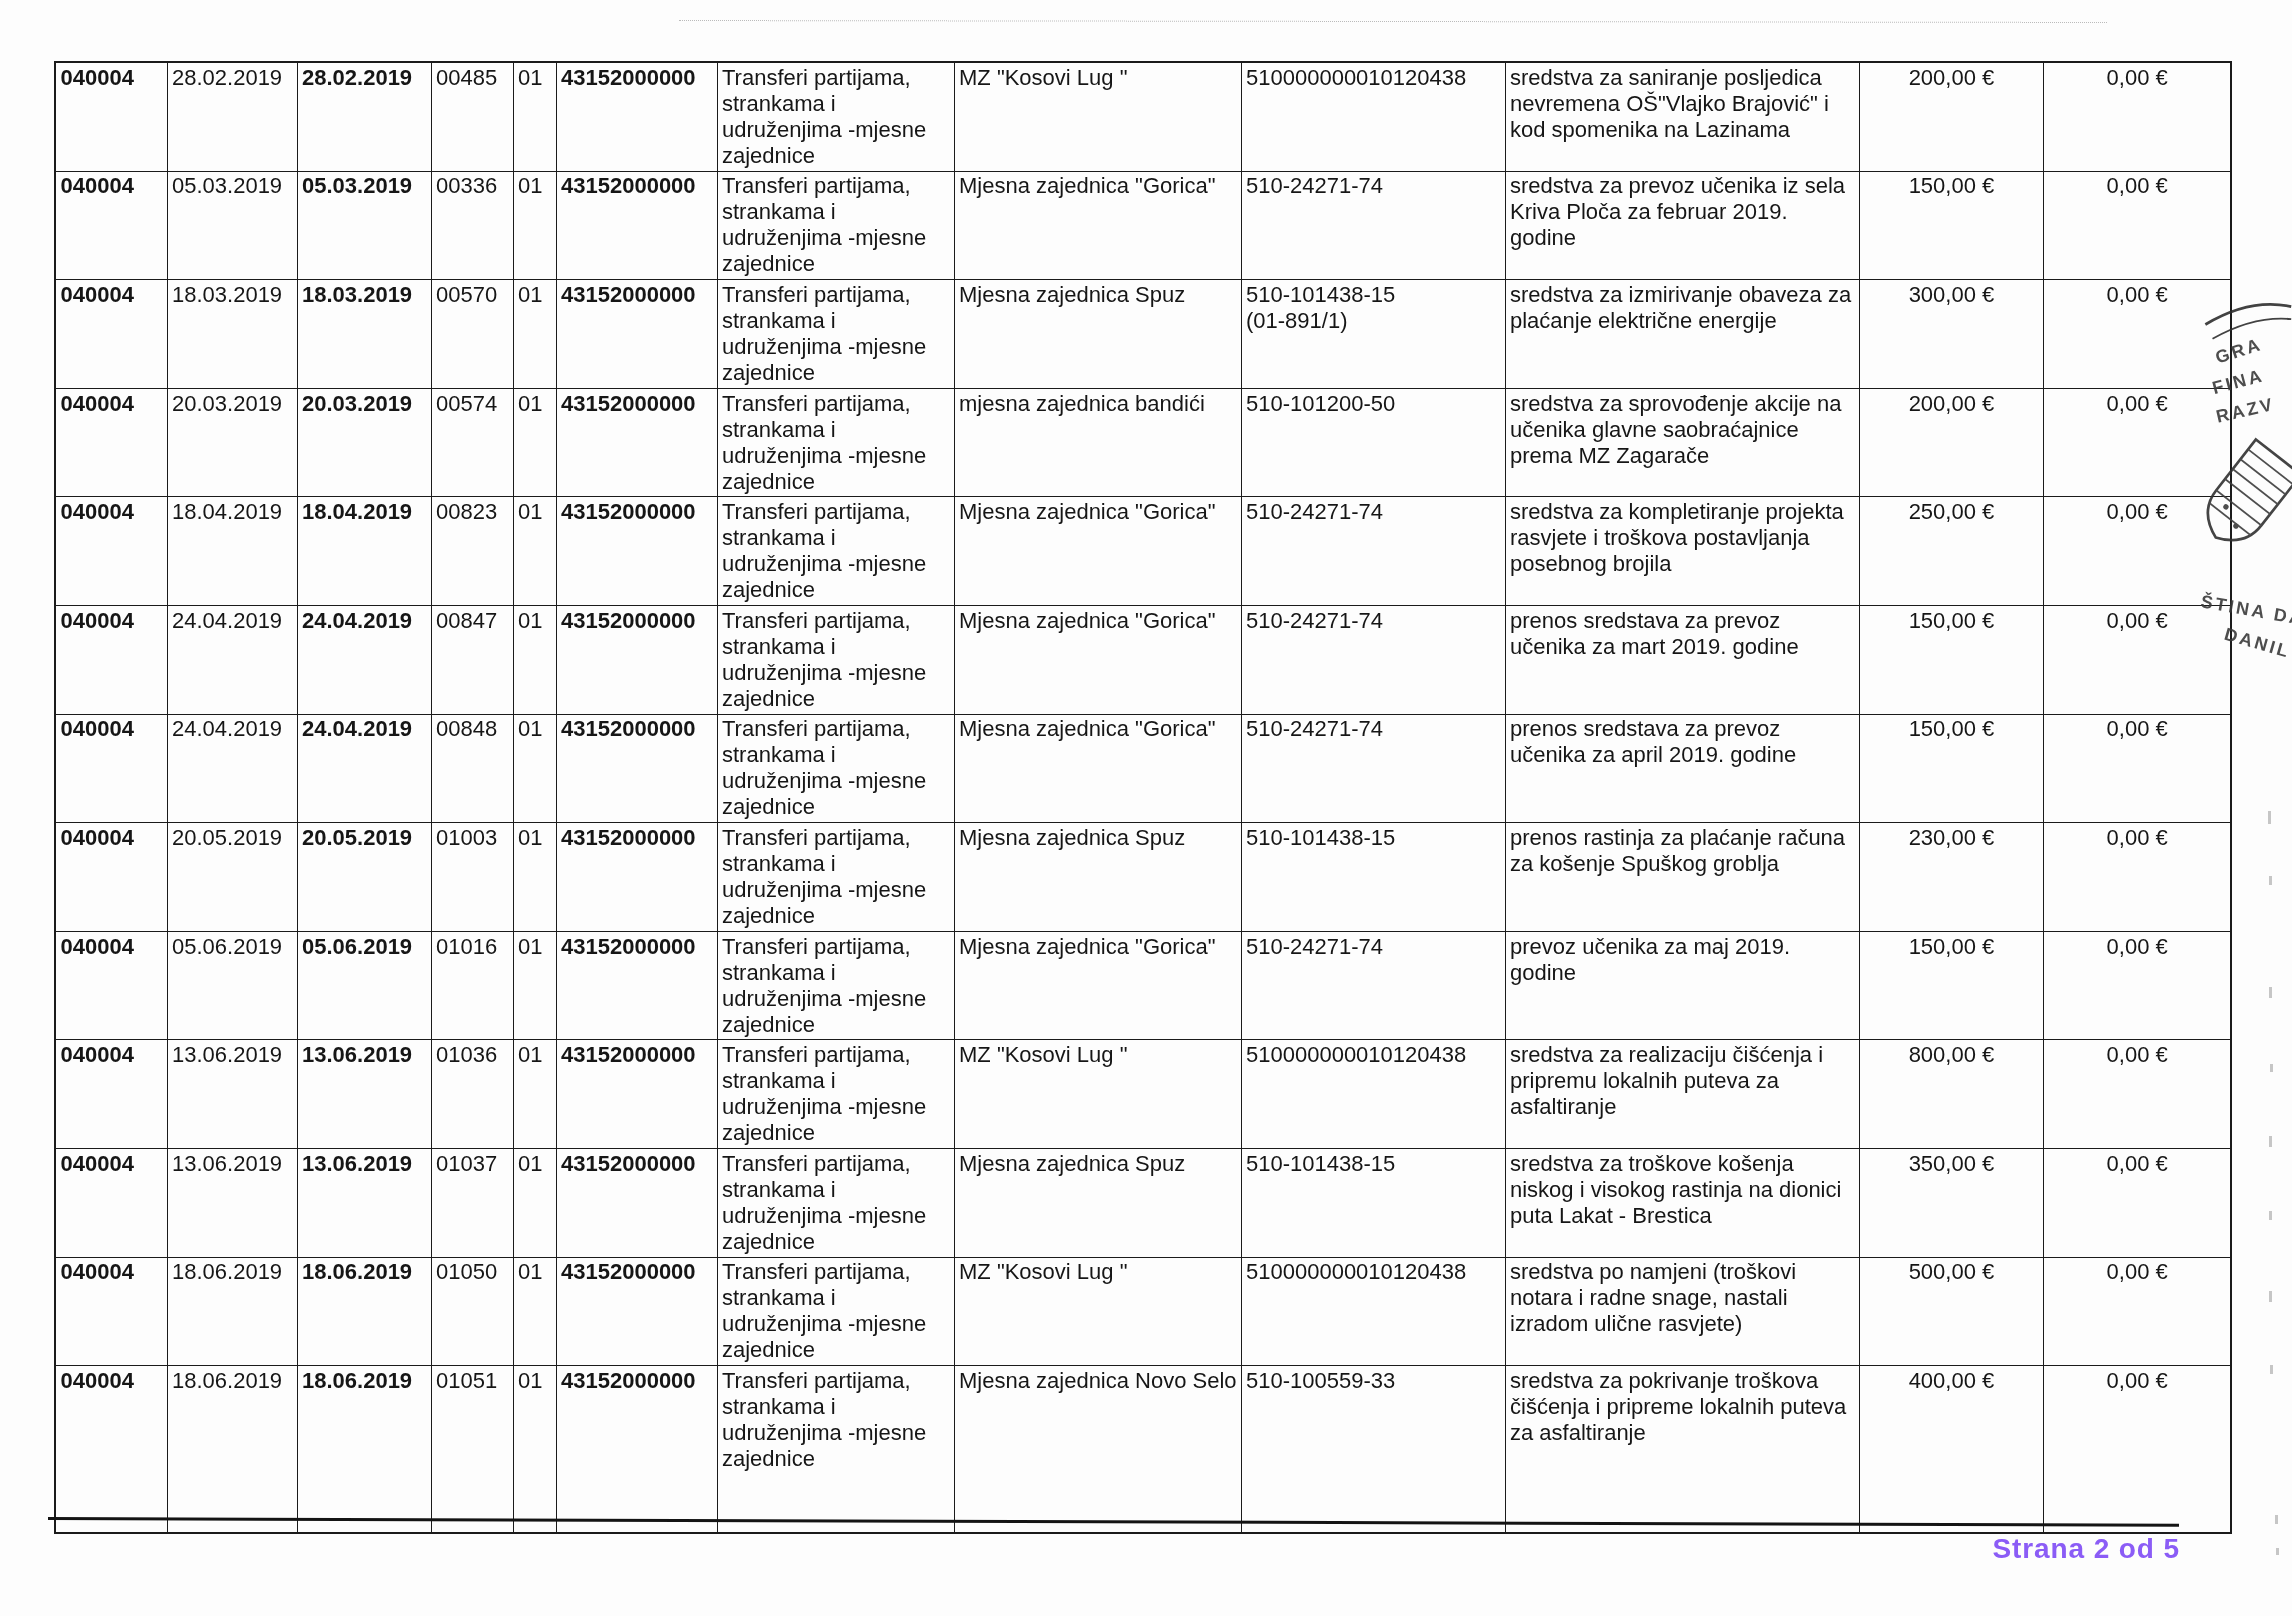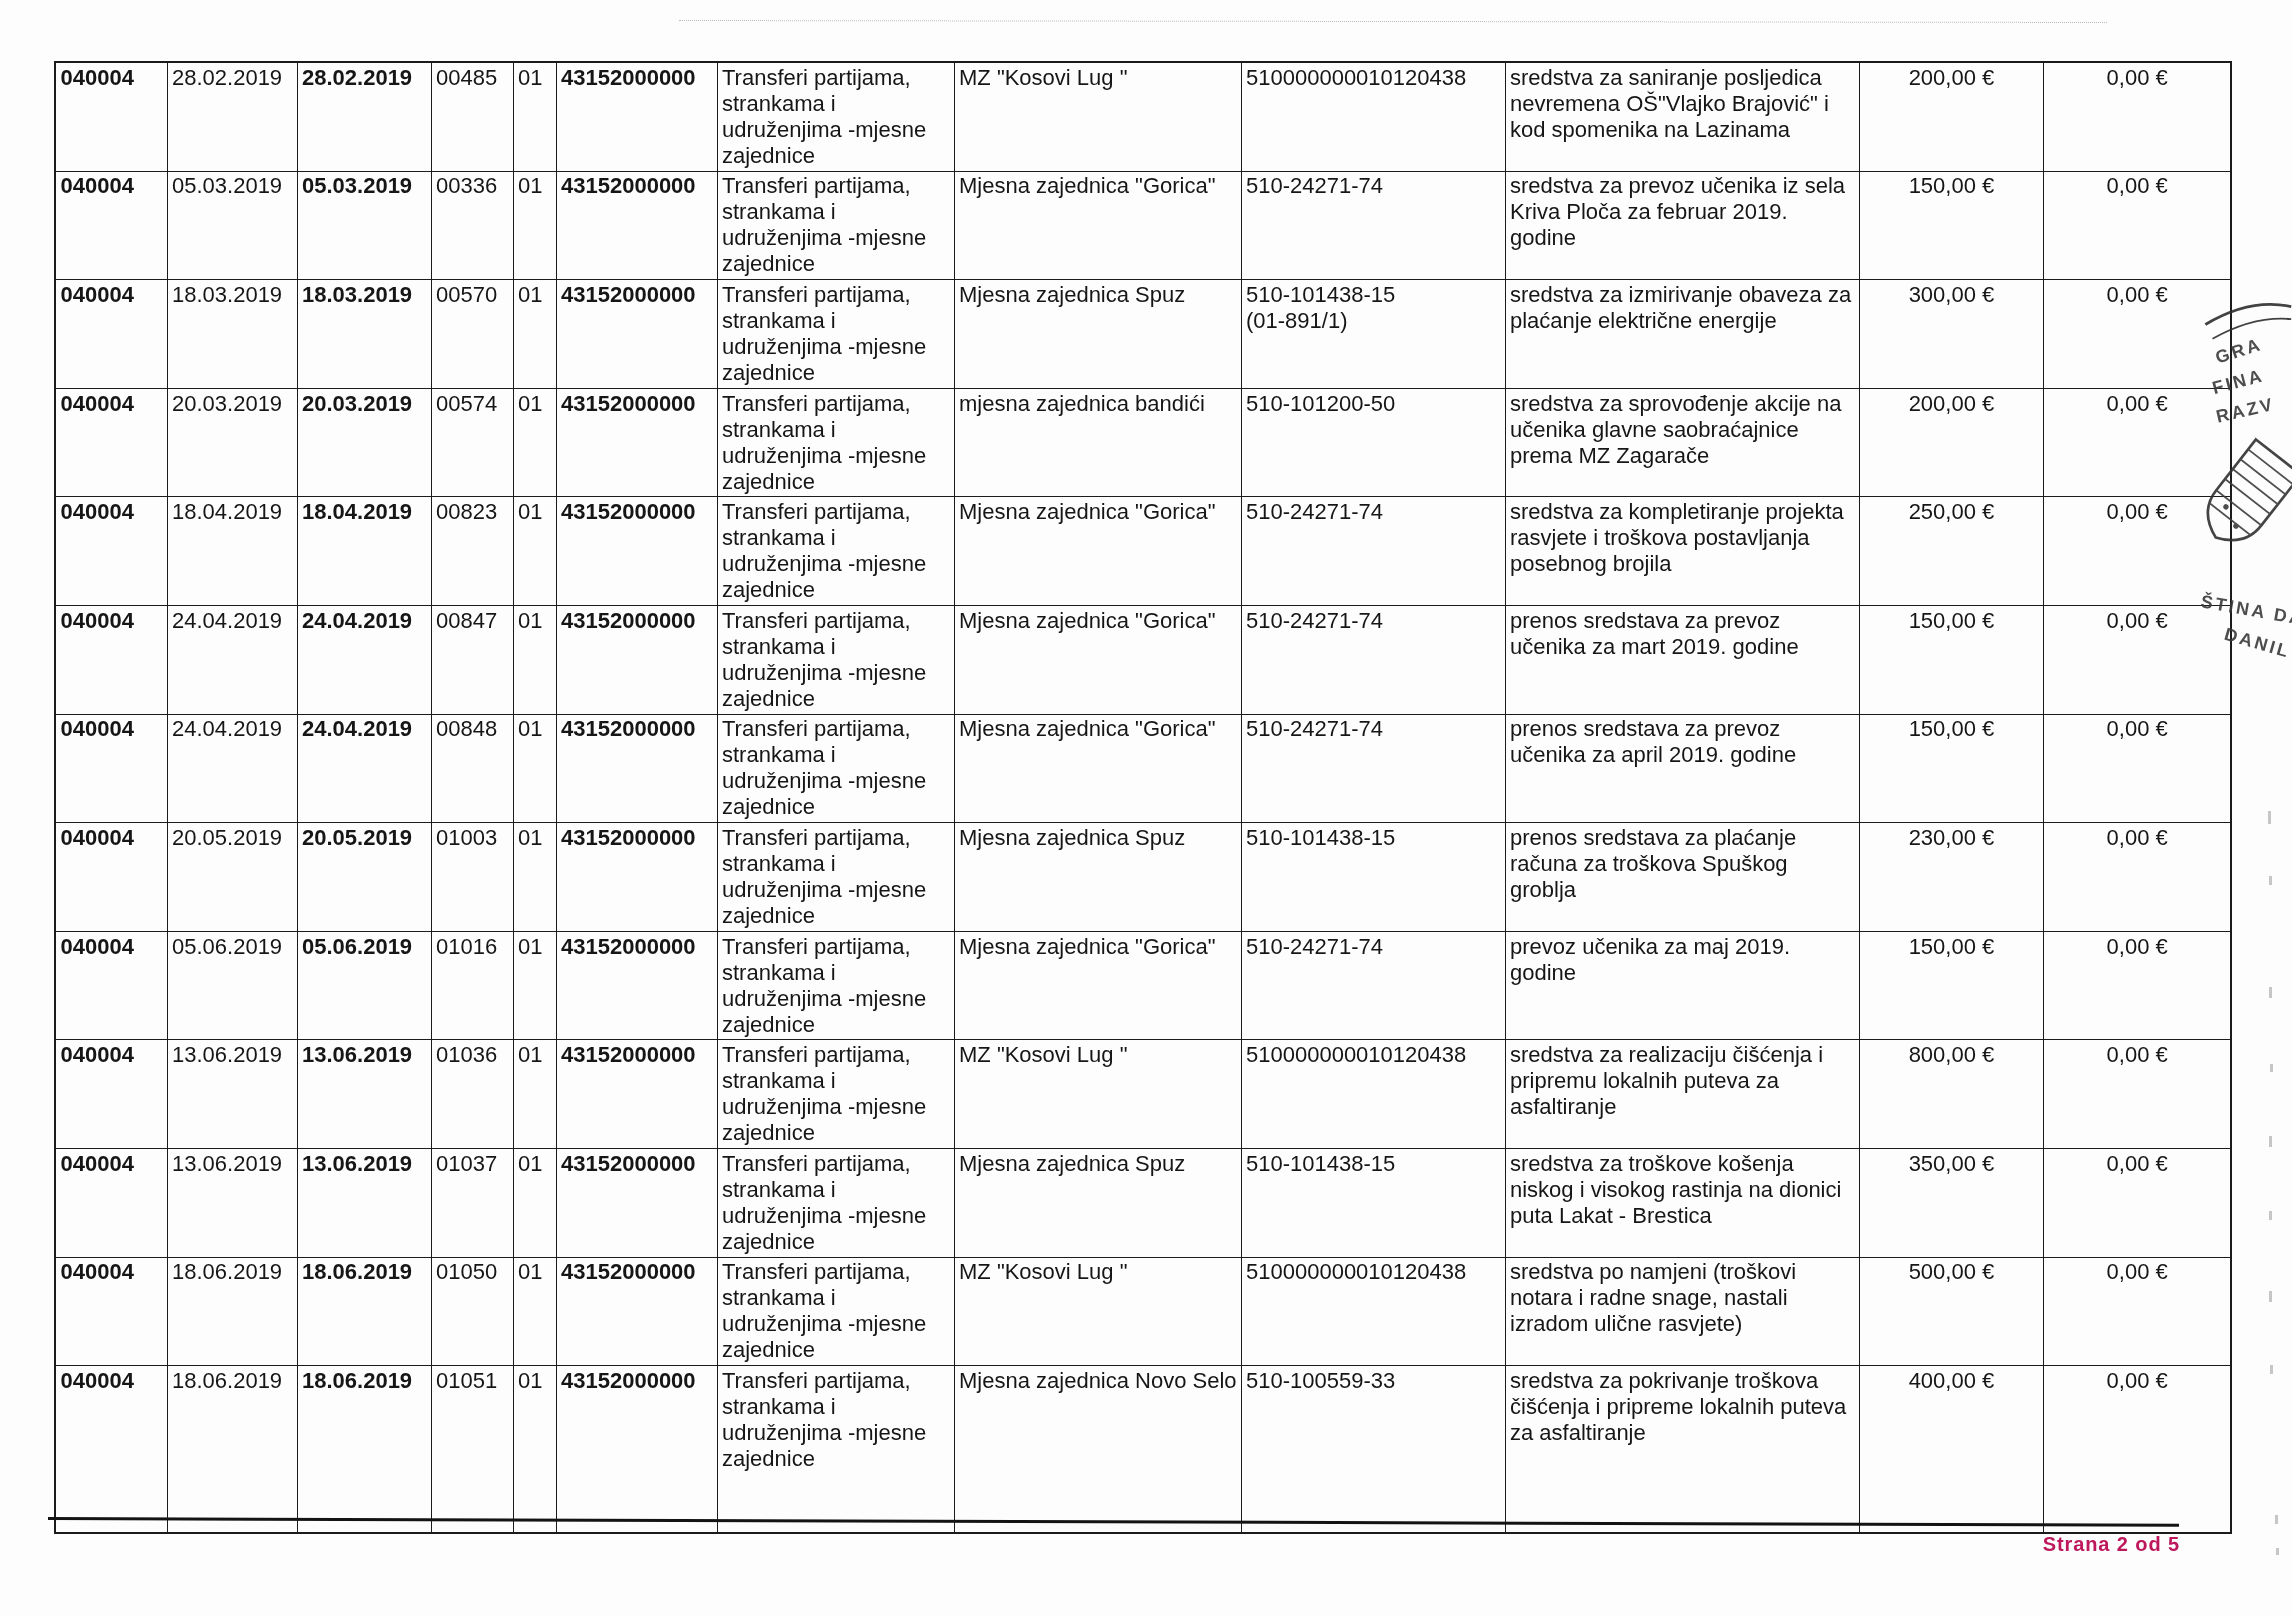--- a/index.html
+++ b/index.html
@@ -36,21 +36,21 @@
   .b { font-weight:bold; }
   td.amt { text-align:center; font-size:24px; padding-right:1.8px; white-space:nowrap; }
   
   .underline {
     position:absolute; left:48px; top:1517px; width:2131px; height:0;
     border-top:3.6px solid #141414;
     transform:rotate(0.18deg); transform-origin:left center;
   }
   .footer {
     position:absolute; top:1533px; right:113px;
-    font-weight:bold; font-size:20px; letter-spacing:0.9px; color:#be185d;
+    font-weight:bold; font-size:28px; letter-spacing:0.9px; color:#8b5cf6;
   }
   
   .stamp {
     position:absolute; left:2200px; top:292px; width:93px; height:369px;
     overflow:hidden; opacity:.9;
   }
   .stamp text {
     font-family:"Liberation Sans", sans-serif;
     font-size:20px; font-weight:bold; fill:#3a3a3a; letter-spacing:3px;
   }
@@ -210,21 +210,21 @@
     <td class="b">20.05.2019</td>
     <td>01003</td>
     <td>01</td>
     <td class="b">43152000000</td>
     <td>Transferi partijama, strankama i udruženjima -mjesne zajednice</td>
     <td>Mjesna zajednica Spuz</td>
     <td>
       <div>510-101438-15</div>
       <div></div>
     </td>
-    <td>prenos sredstava za plaćanje računa za troškova Spuškog groblja</td>
+    <td>prenos rastinja za plaćanje računa za košenje Spuškog groblja</td>
     <td class="amt">230,00 €</td>
     <td class="amt">0,00 €</td>
   </tr>
 
   <tr>
     <td class="b">040004</td>
     <td>05.06.2019</td>
     <td class="b">05.06.2019</td>
     <td>01016</td>
     <td>01</td>

